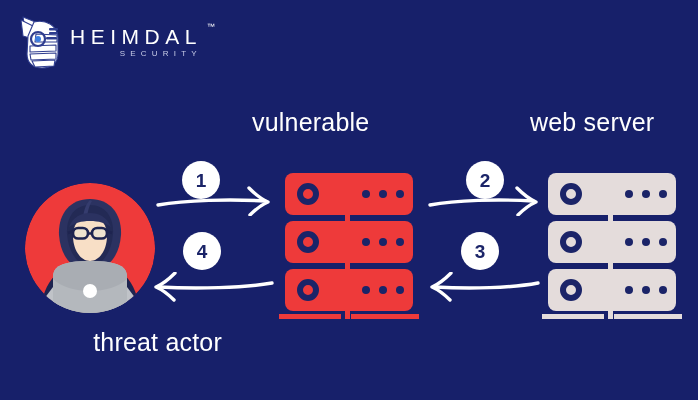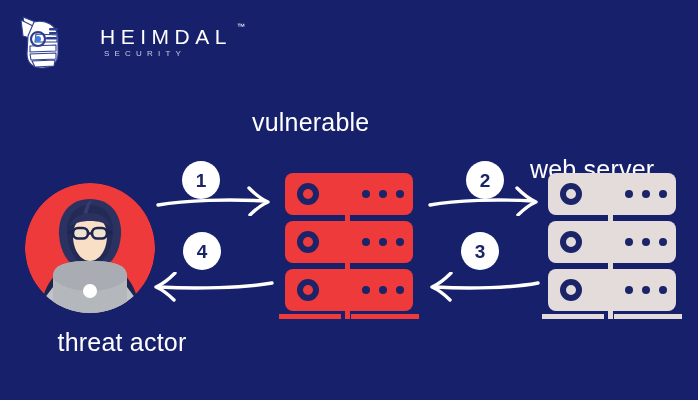--- a/index.html
+++ b/index.html
@@ -8,47 +8,47 @@
     width:698px; height:400px;
     position:relative; overflow:hidden;
     background:#17206a;
     font-family:"Liberation Sans", sans-serif;
     -webkit-font-smoothing:antialiased;
   }
 
   
   #brand {
     position:absolute; left:16px; top:14px;
-    display:flex; align-items:center; gap:32px;
+    display:flex; align-items:center; gap:2px;
   }
   #brand-mark { width:52px; height:56px; display:block; }
   #brand-words { display:flex; flex-direction:column; gap:3px; }
   #brand-name {
     color:#ffffff; font-size:21px; letter-spacing:5.5px;
     font-weight:400; line-height:1; position:relative;
     font-family:"Liberation Sans", sans-serif;
   }
   #brand-tm {
     position:absolute; right:-13px; top:-3px;
     font-size:8px; letter-spacing:0;
   }
   #brand-sub {
     color:#c9cde8; font-size:8px; letter-spacing:5.2px;
-    text-align:left; line-height:1; padding-left:4px;
+    text-align:right; line-height:1; padding-left:4px;
   }
 
   
   .node-title {
     position:absolute; color:#ffffff; font-size:25px;
     line-height:1.18; letter-spacing:.2px;
     font-weight:400;
   }
   #title-vulnerable { left:252px; top:108px; width:180px; }
-  #title-web        { left:530px; top:108px; width:168px;margin-top:47px; }
-  #title-threat     { left:22px;  top:328px; width:200px; text-align:center; }
+  #title-web        { left:530px; top:108px; width:168px; }
+  #title-threat     { left:22px;  top:328px; width:200px; text-align:right; }
 
   
   #actor { position:absolute; left:25px; top:183px; width:130px; height:130px; }
 
   
   .server { position:absolute; width:140px; height:148px; }
   #server-vulnerable { left:279px; top:171px; }
   #server-web        { left:542px; top:171px; }
 
   

